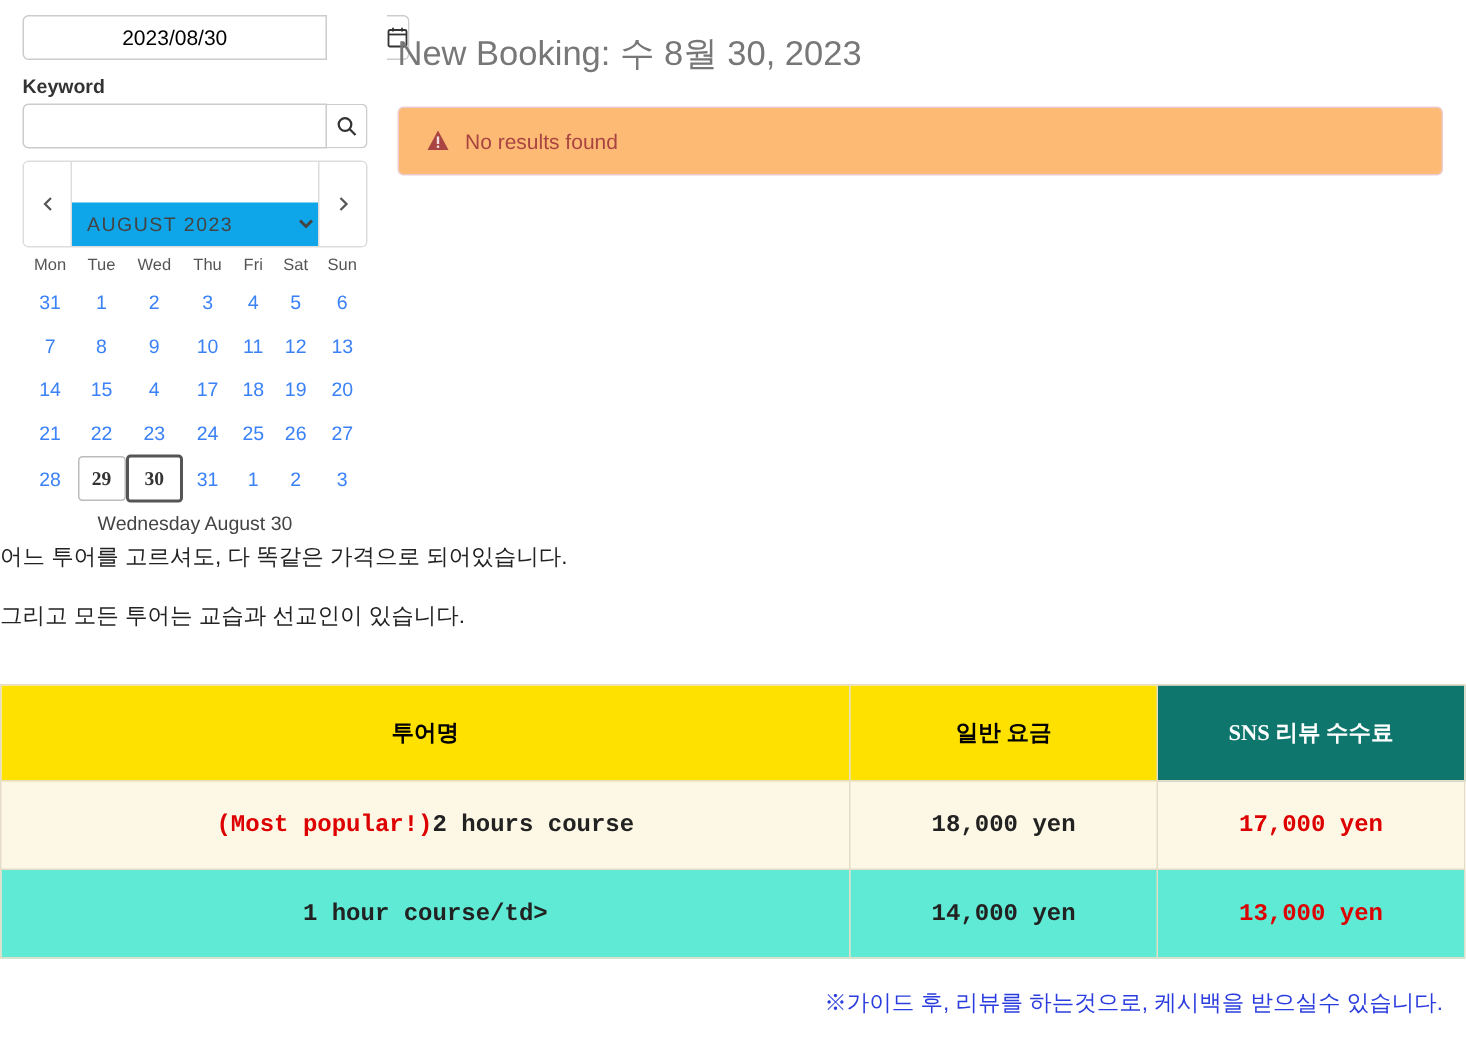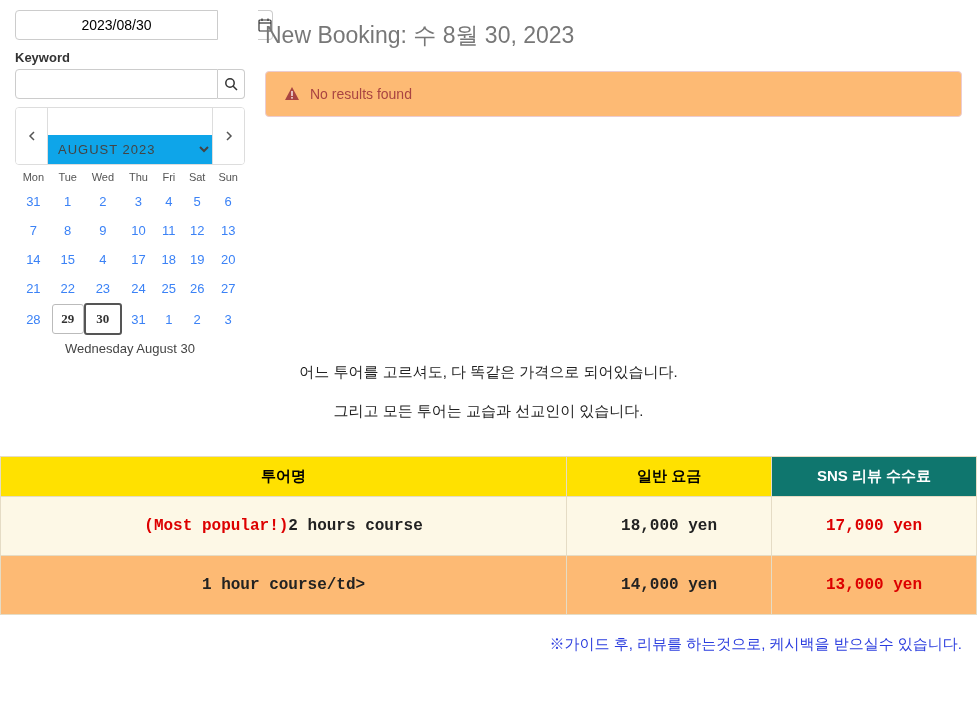--- a/index.html
+++ b/index.html
@@ -22,28 +22,28 @@
 .cal-grid th { font-size: 11px; font-weight: normal; color: #555; padding: 4px 0; text-align: center; }
 .cal-grid td { text-align: center; padding: 0; }
 .cal-cell { display: block; padding: 6px 0; font-size: 13px; color: #3b82f6; cursor: pointer; border: 1px solid transparent; }
 .cal-cell.in-month { color: #555; font-family: Liberation Serif, serif; }
 .cal-cell.bordered { border: 1px solid #bbb; border-radius: 3px; font-weight: bold; color: #333; }
 .cal-cell.selected { border: 2px solid #555; border-radius: 3px; font-weight: bold; color: #333; }
 .cal-footer { text-align: center; font-size: 13px; color: #444; padding: 6px 0 2px 0; }
 .booking-title { font-size: 23px; color: #777; margin: 10px 0 20px 0; font-weight: normal; }
 .alert { background: #fdba74; border: 1px solid #ebccd1; border-radius: 4px; padding: 14px 18px; color: #a94442; display: flex; align-items: center; gap: 10px; }
 .intro { padding: 0 0 20px 0; font-size: 15px; line-height: 1.8; color: #222; }
-.intro p { margin-bottom: 12px; text-align: center; }
+.intro p { margin-bottom: 12px; }
 .price-table { width: 100%; border-collapse: collapse; margin: 0 0 20px 0; }
-.price-table th { background: #ffe100; color: #000; font-weight: bold; padding: 10px 8px; border: 1px solid #e5dcc5; font-size: 15px; text-align: center; }
+.price-table th { background: #ffe100; color: #000; font-weight: bold; padding: 22px 8px; border: 1px solid #e5dcc5; font-size: 15px; text-align: center; font-family: Liberation Serif, serif; }
 .price-table th.sns { background: #0f766e; color: #fff; }
 .price-table td { border: 1px solid #e5dcc5; padding: 20px 8px; text-align: center; vertical-align: middle; background: #fdf8e6; font-family: "Courier New", monospace; font-size: 16px; font-weight: bold; color: #222; }
 .price-table td .popular { color: #d00; }
 .price-table td.price-sns { color: #d00; }
-.price-table tr.alt td { background: #fdba74; }
+.price-table tr.alt td { background: #5eead4; }
 .footnote { text-align: right; color: #2a3cde; font-size: 15px; padding: 0 15px 20px 0; }
 svg { display: block; }
 </style>
 </head>
 <body>
 
 <div class="container">
   <div class="sidebar">
     <div class="date-group">
       <input class="date-input" value="2023/08/30" style="">

